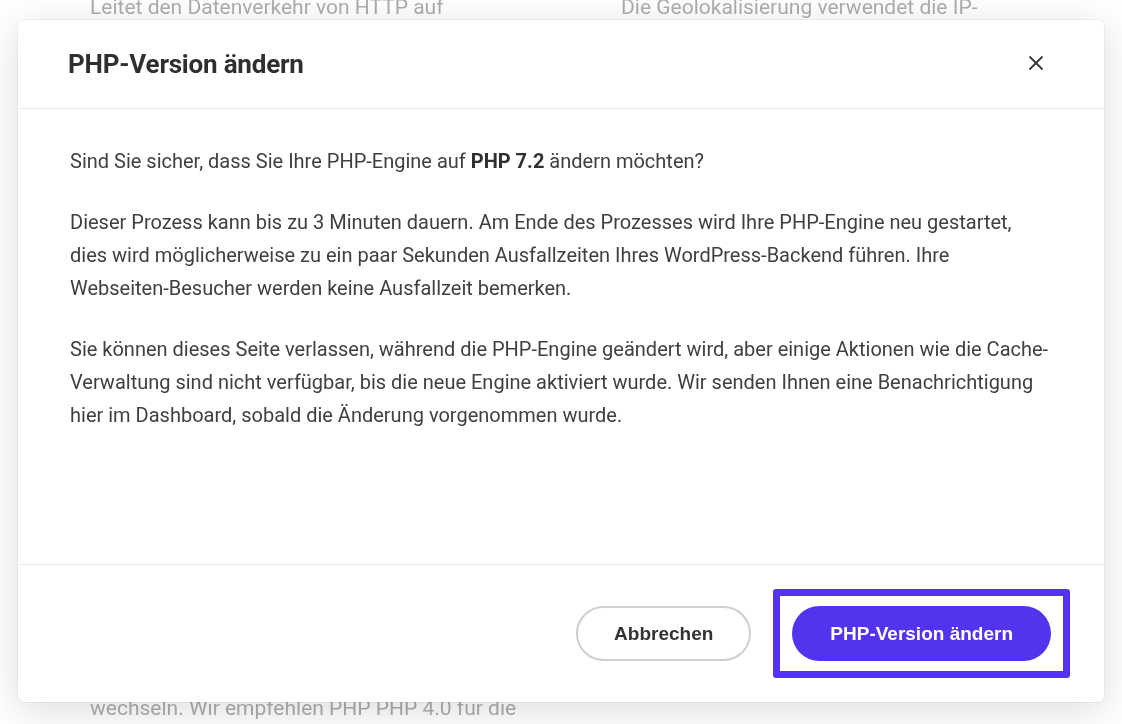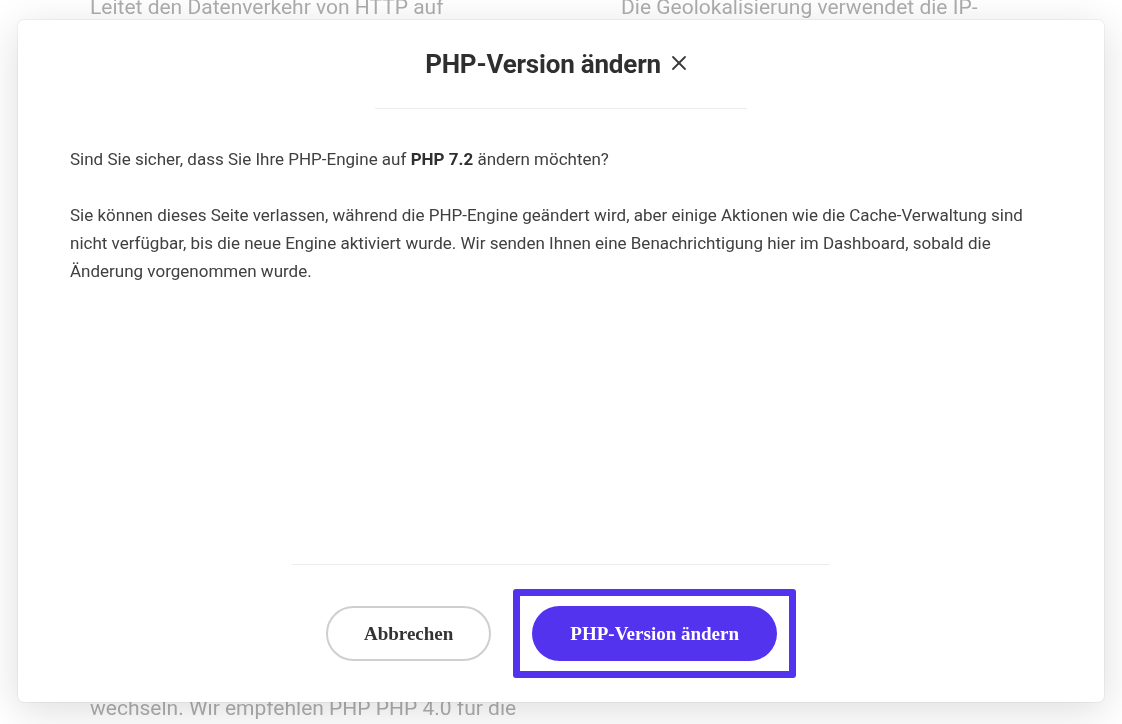--- a/index.html
+++ b/index.html
@@ -38,21 +38,20 @@
       position: absolute;
       left: 18px;
       right: 18px;
       top: 20px;
       bottom: 22px;
       background: #fff;
       border-radius: 6px;
       box-shadow: 0 8px 40px rgba(0,0,0,0.14), 0 0 0 1px rgba(0,0,0,0.04);
       display: flex;
       flex-direction: column;
-      align-items: center;
     }
     .modal-header {
       display: flex;
       align-items: center;
       justify-content: space-between;
       padding: 26px 50px 26px 50px;
       border-bottom: 1px solid #ececec;
     }
     .modal-title {
       font-size: 26px;
@@ -69,41 +68,41 @@
       border: none;
       background: transparent;
       cursor: pointer;
       color: #3a3a3a;
     }
     .close-btn svg { width: 18px; height: 18px; }
     .modal-body {
       padding: 36px 52px 20px 52px;
       flex: 1;
       color: #404040;
-      font-size: 17px;
+      font-size: 20px;
       line-height: 1.65;
     }
     .modal-body p { margin-bottom: 28px; }
     .modal-body .nowrap { white-space: normal; }
     .modal-body strong { font-weight: 700; color: #2f2f2f; }
     .modal-footer {
       border-top: 1px solid #ececec;
       padding: 24px 34px 24px 34px;
       display: flex;
       justify-content: flex-end;
       align-items: center;
       gap: 22px;
     }
     .btn {
       font-size: 19px;
       font-weight: 600;
       border-radius: 999px;
       padding: 16px 36px;
       cursor: pointer;
-      font-family: Liberation Serif, serif;
+      font-family: Liberation Sans, sans-serif;
       line-height: 1;
     }
     .btn-secondary {
       background: #fff;
       color: #333;
       border: 2px solid #cfcfcf;
     }
     .highlight-wrap {
       border: 7px solid #5333ed;
       padding: 10px 12px;
@@ -145,20 +144,21 @@
           <line x1="20" y1="4" x2="4" y2="20"></line>
         </svg>
       </span>
     </button>
   </div>
 
   <div class="modal-body">
     <p class="nowrap">
       <span>Sind Sie sicher, dass Sie Ihre PHP-Engine auf </span><strong>PHP 7.2</strong><span> ändern möchten?</span>
     </p>
+    <p>Dieser Prozess kann bis zu 3 Minuten dauern. Am Ende des Prozesses wird Ihre PHP-Engine neu gestartet, dies wird möglicherweise zu ein paar Sekunden Ausfallzeiten Ihres WordPress-Backend führen. Ihre Webseiten-Besucher werden keine Ausfallzeit bemerken.</p>
     <p>Sie können dieses Seite verlassen, während die PHP-Engine geändert wird, aber einige Aktionen wie die Cache-Verwaltung sind nicht verfügbar, bis die neue Engine aktiviert wurde. Wir senden Ihnen eine Benachrichtigung hier im Dashboard, sobald die Änderung vorgenommen wurde.</p>
   </div>
 
   <div class="modal-footer">
     <button class="btn btn-secondary">Abbrechen</button>
     <span class="highlight-wrap">
       <button class="btn btn-primary">PHP-Version ändern</button>
     </span>
   </div>
 </div>

